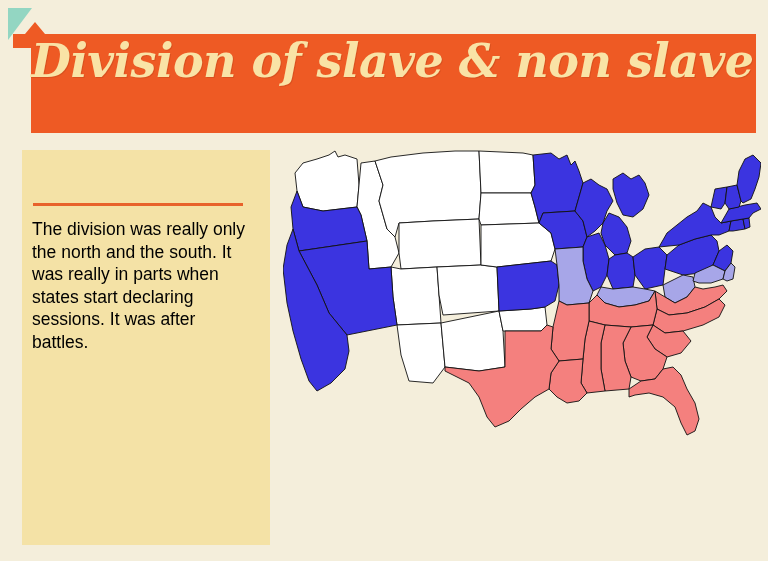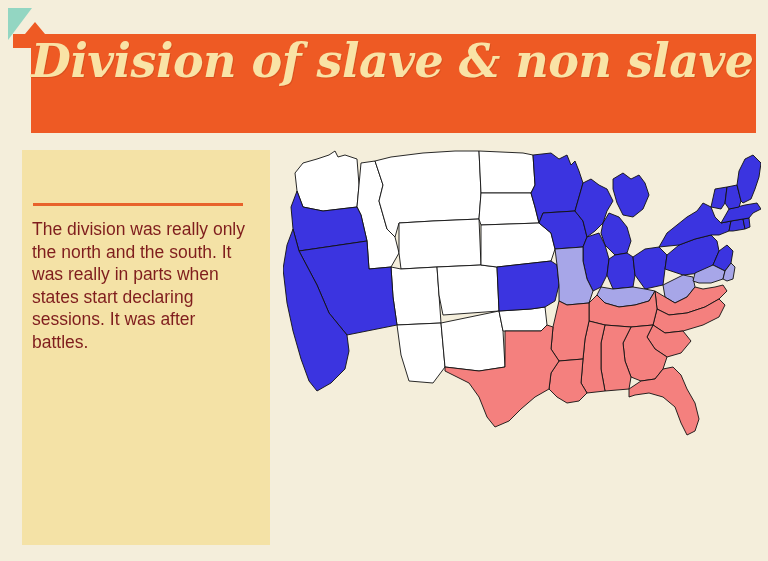--- a/index.html
+++ b/index.html
@@ -42,21 +42,21 @@
   .text-panel{
     position:absolute;left:22px;top:150px;width:248px;height:395px;
     background:#F4E2A6;z-index:2;
   }
   .panel-rule{
     position:absolute;left:11px;top:53px;width:210px;height:3px;
     background:#E8622B;
   }
   .panel-body{
     position:absolute;left:10px;top:68px;width:215px;
-    color:#7f1d1d;
+    color:#000000;
     font-family:"Liberation Sans",sans-serif;
     font-size:17.5px;line-height:22.5px;
     font-weight:400;
   }
 
   
   .map-wrap{
     position:absolute;left:283px;top:145px;width:478px;height:295px;z-index:2;
   }
   .map-wrap svg{display:block;width:100%;height:100%;}

